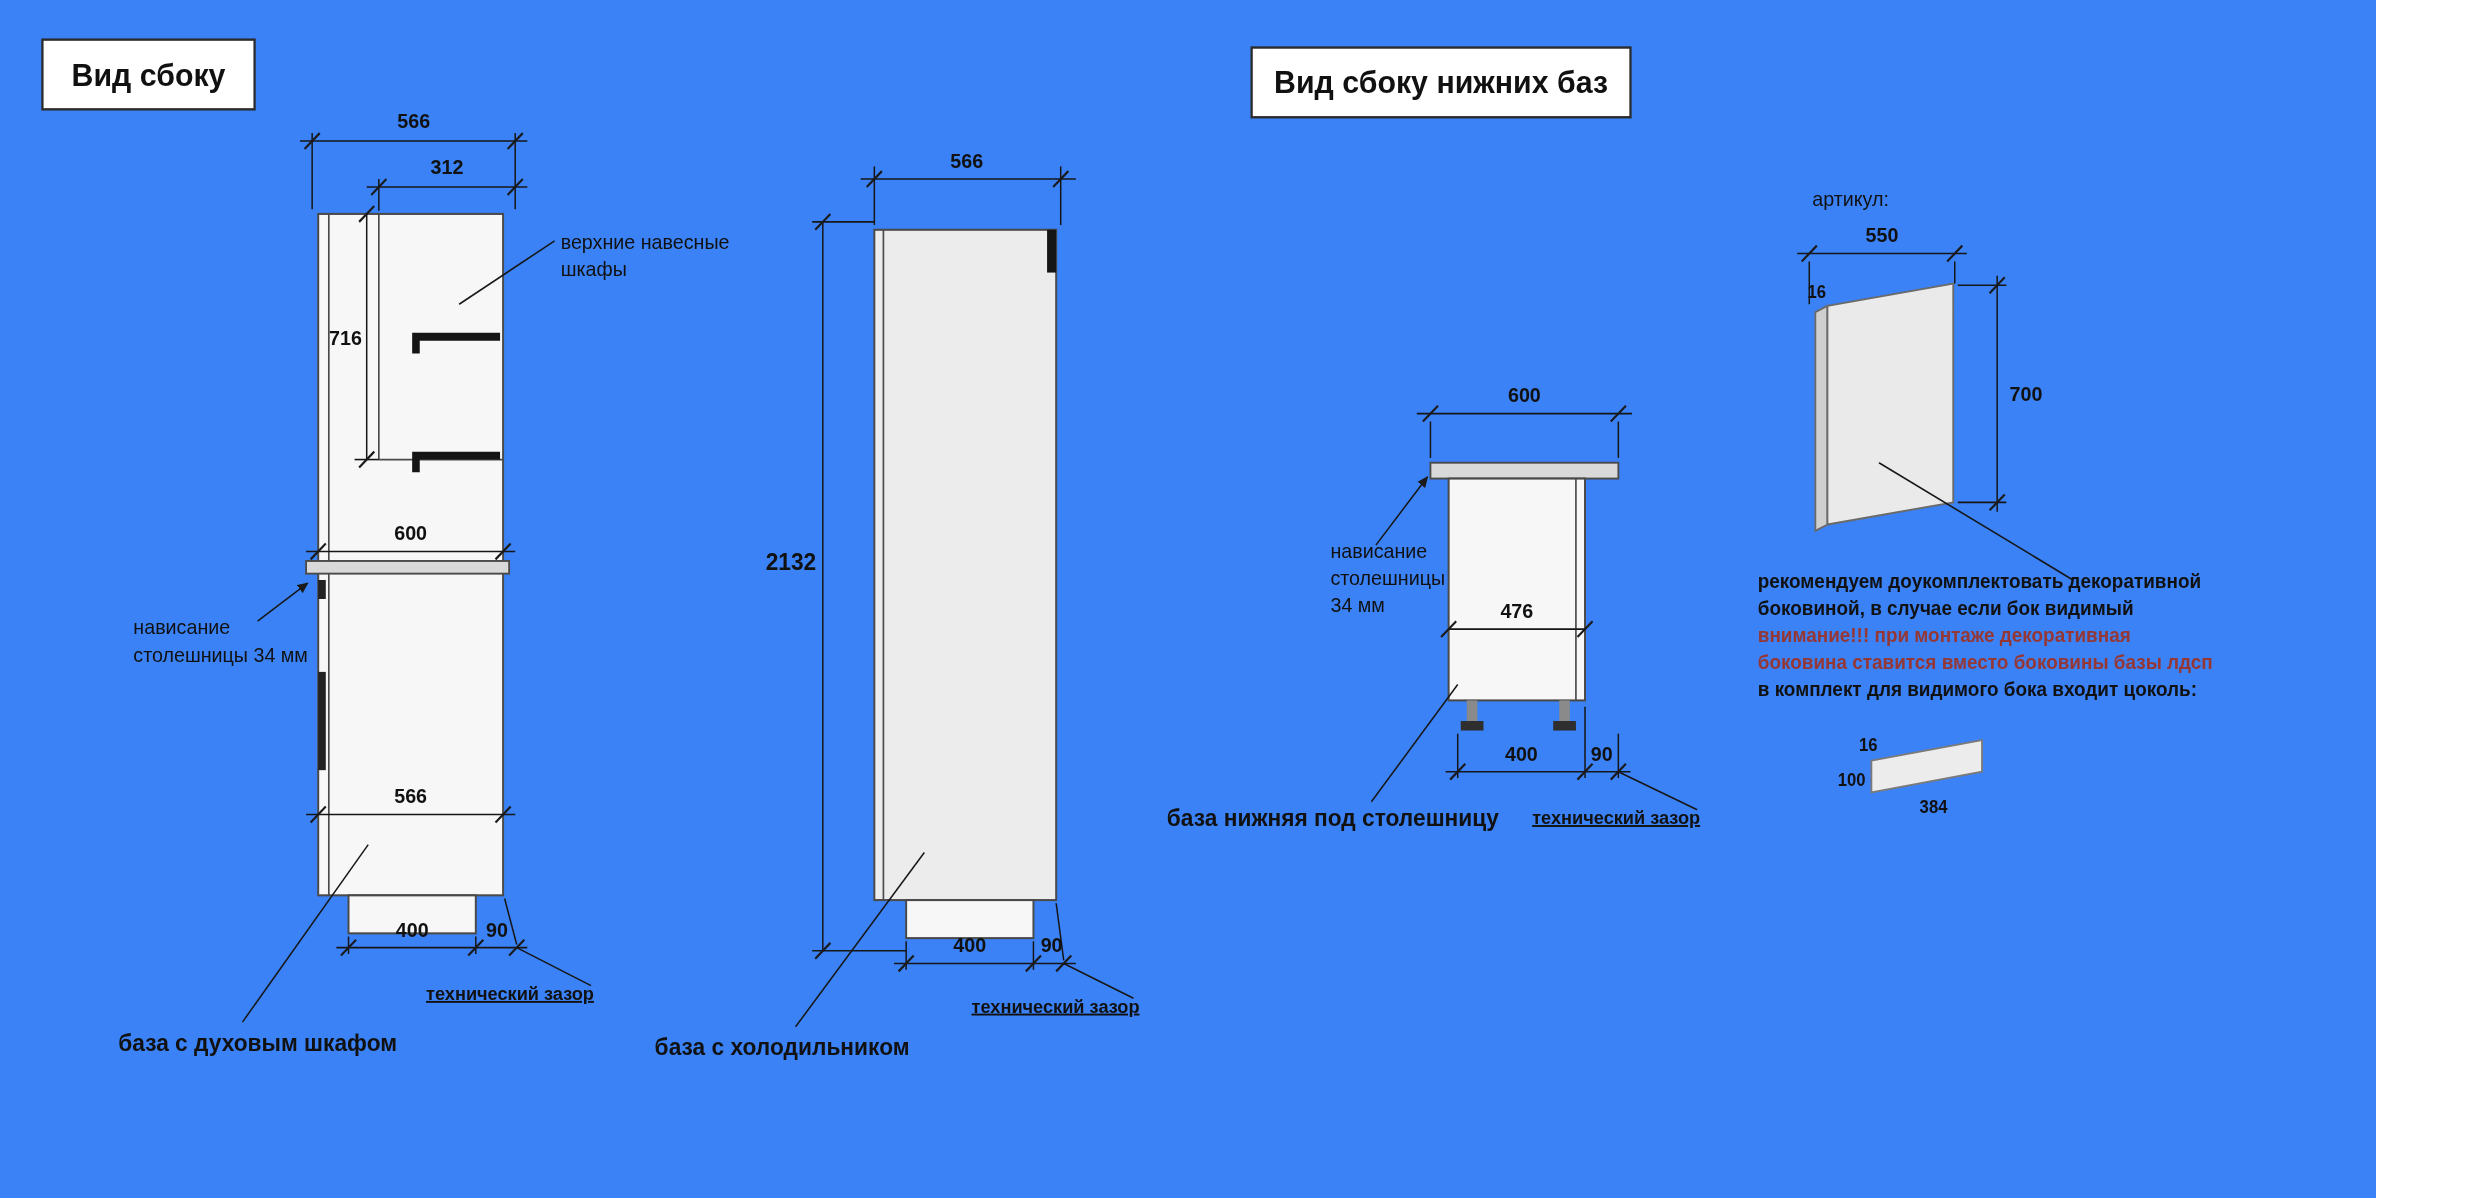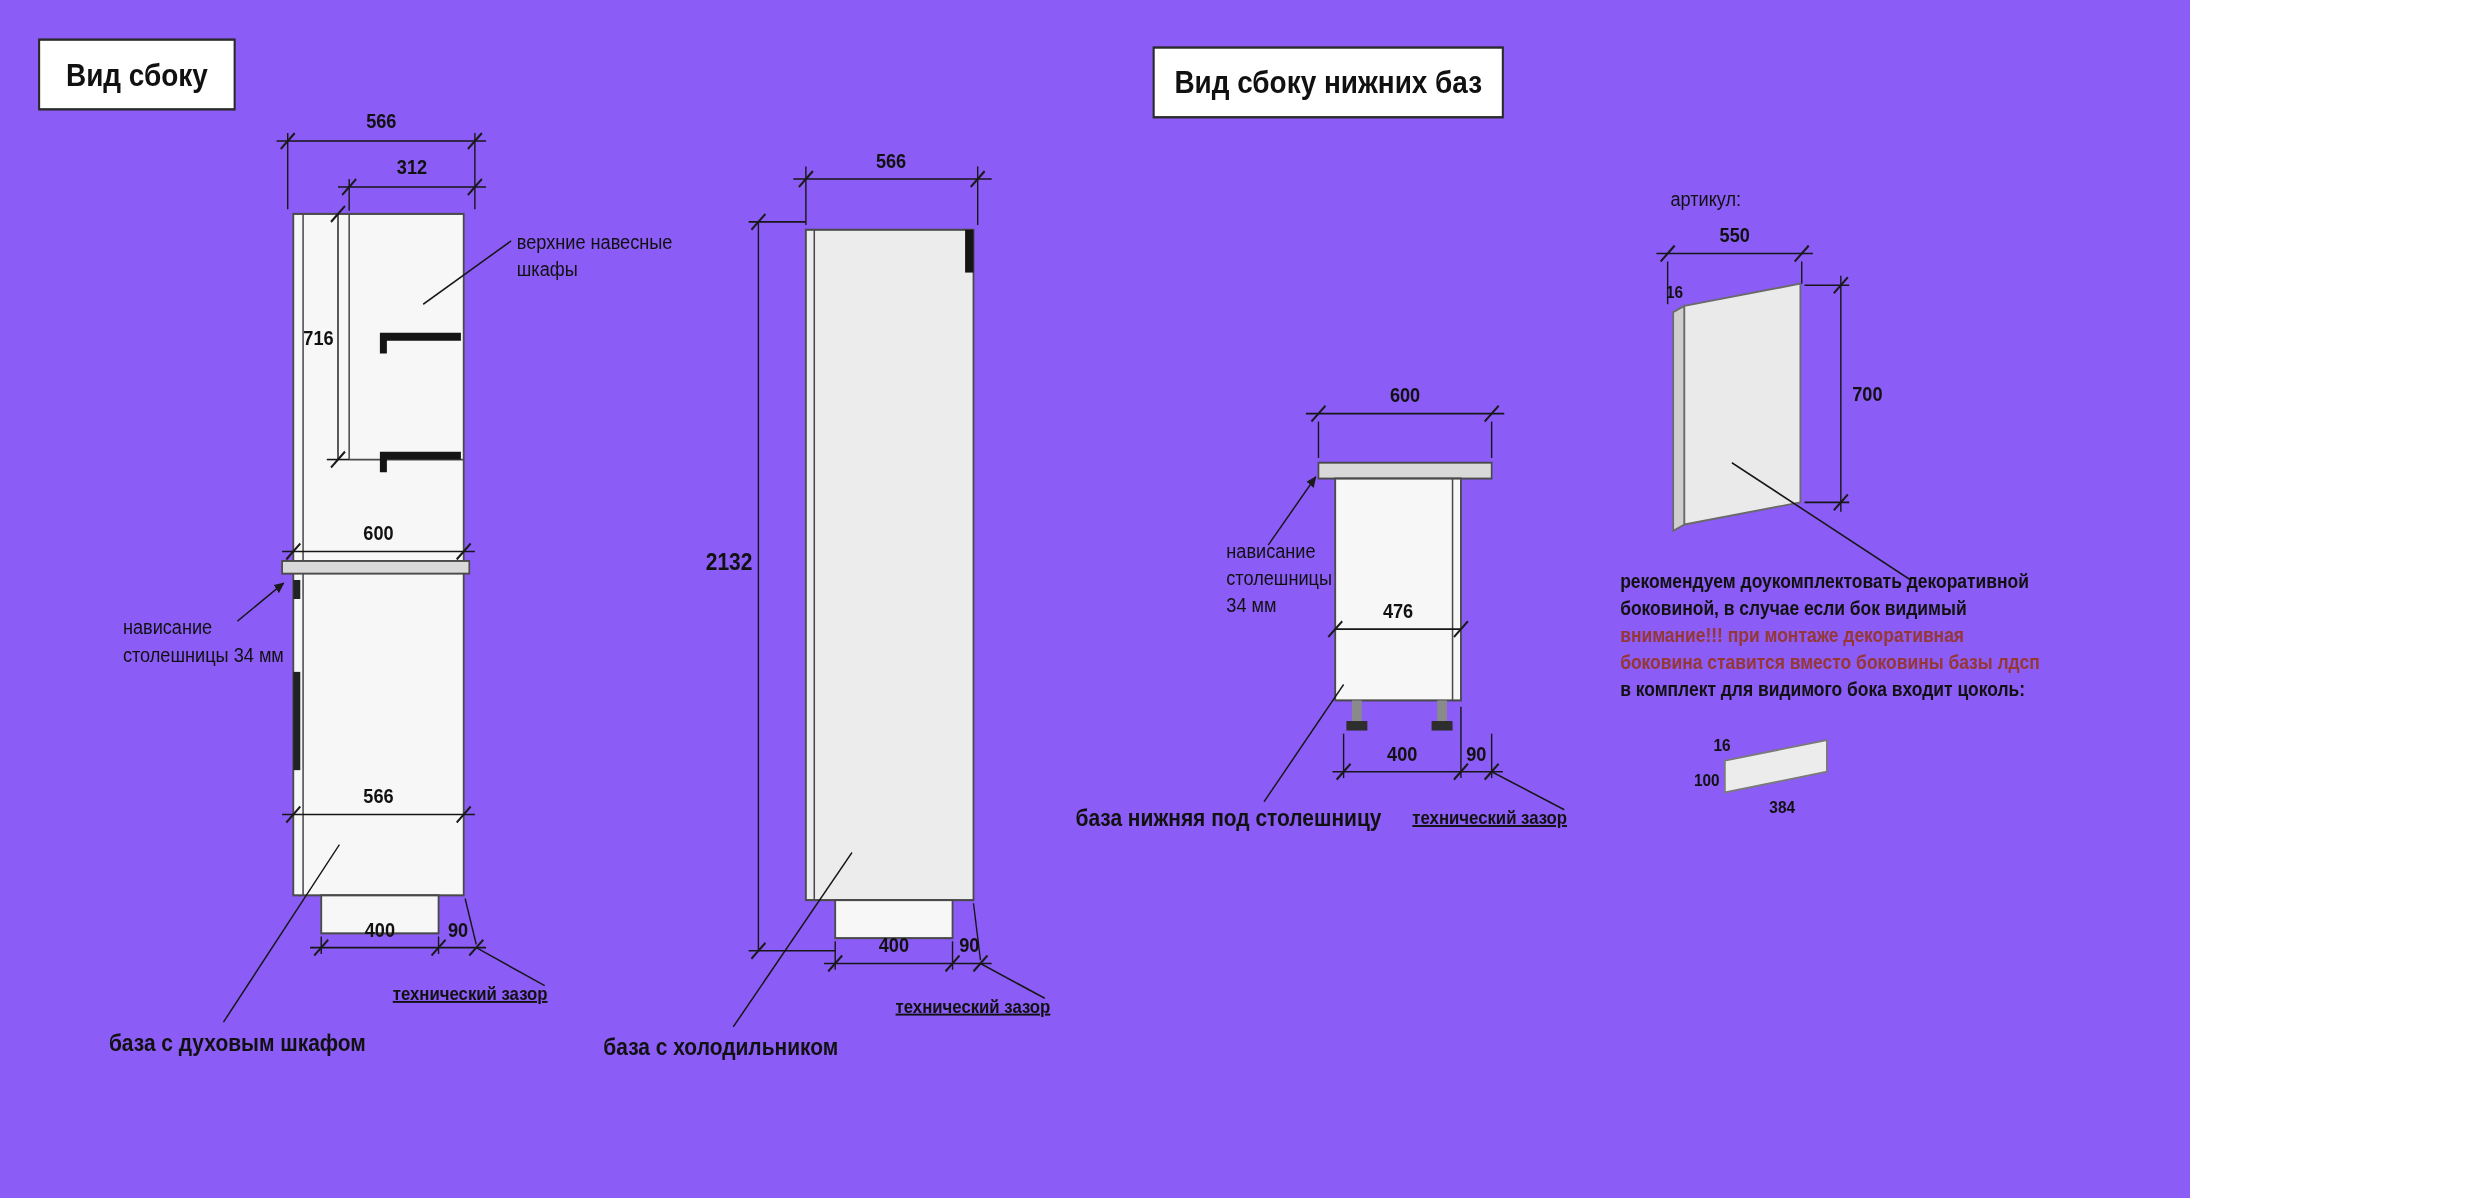--- a/index.html
+++ b/index.html
@@ -1,17 +1,17 @@
 <!DOCTYPE html>
 <html><head>
 <meta charset="utf-8">
 <style>
   * { box-sizing: border-box; }
   html, body { margin: 0; padding: 0; background: #ffffff; }
-  .canvas { position: relative; width: 2190px; height: 1198px; background: #8b5cf6; overflow: hidden; }
+  .canvas { position: relative; width: 2376px; height: 1198px; background: #3b82f6; overflow: hidden; }
   svg { display: block; width: 100%; height: 100%; }
   svg text { font-family: "Liberation Sans", sans-serif; fill: #111; }
   .body  { fill: #f7f7f7; stroke: #4a4a4a; stroke-width: 1.3; }
   .body2 { fill: #ececec; stroke: #4a4a4a; stroke-width: 1.3; }
   .counter { fill: #d9d9d9; stroke: #4a4a4a; stroke-width: 1.2; }
   .thin { stroke: #4a4a4a; stroke-width: 1.1; fill: none; }
   g.dims line { stroke: #161616; stroke-width: 1; }
   .lead { stroke: #161616; stroke-width: 1; fill: none; }
   .dim-num { font-size: 13px; font-weight: bold; text-anchor: middle; }
   .dim-lg  { font-size: 15px; }

